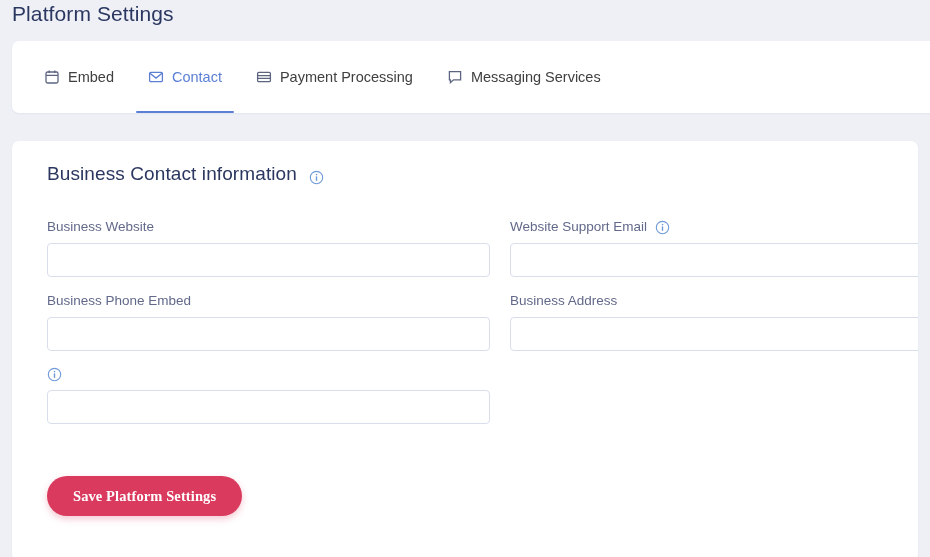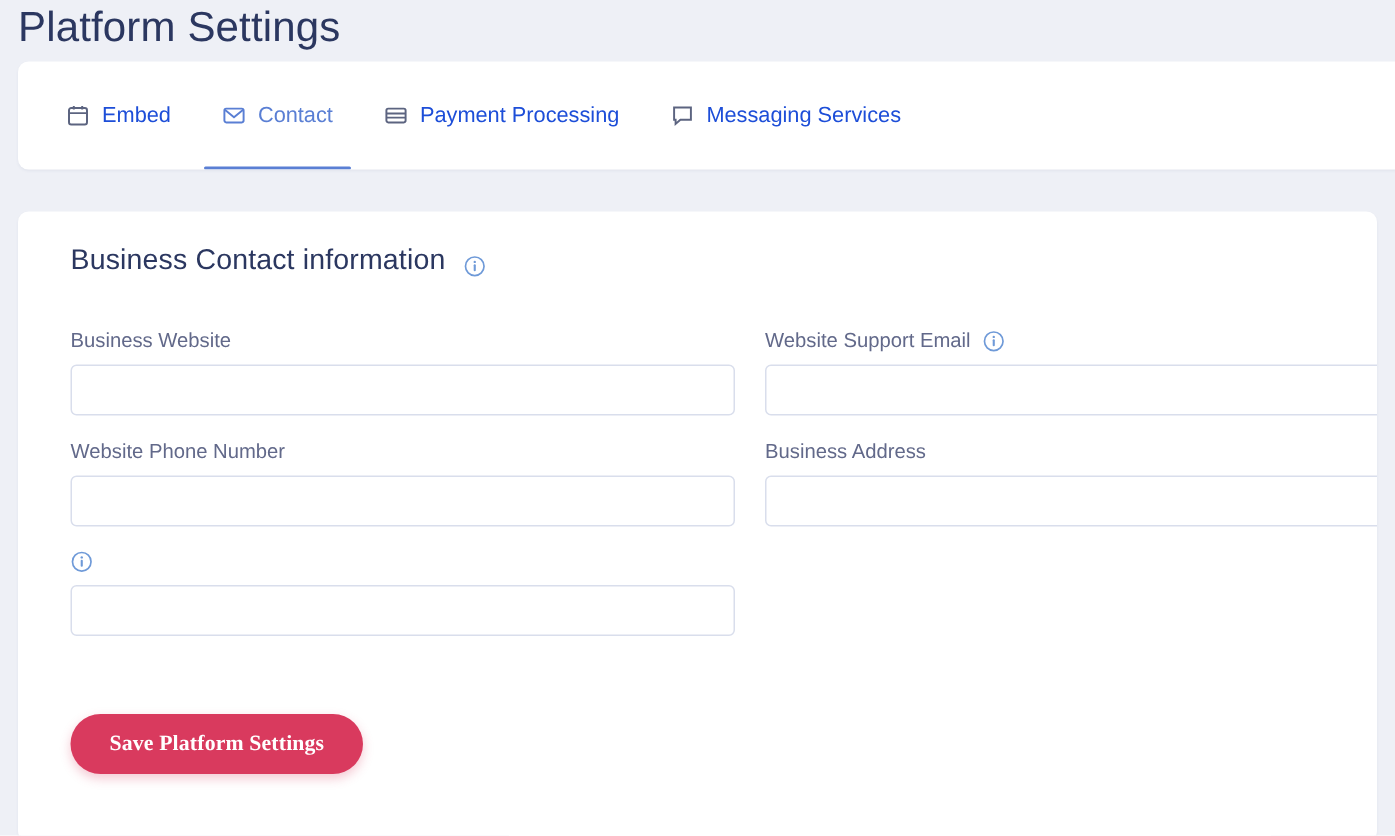--- a/index.html
+++ b/index.html
@@ -20,21 +20,21 @@
     width: 930px;
     height: 557px;
     box-sizing: border-box;
   }
 
   
   .page-title {
     position: absolute;
     left: 12px;
     top: 2px;
-    font-size: 28px;
+    font-size: 21px;
     font-weight: 400;
     color: #2b3760;
     letter-spacing: 0.1px;
     white-space: nowrap;
   }
 
   
   .tabs-card {
     position: absolute;
     left: 12px;
@@ -54,21 +54,21 @@
     box-sizing: border-box;
   }
   .tab {
     display: flex;
     align-items: center;
     gap: 8px;
     padding: 0 12px;
     margin-right: 10px;
     position: relative;
     cursor: pointer;
-    color: #1d4ed8;
+    color: #404040;
     font-size: 14.5px;
     white-space: nowrap;
     background: transparent;
     border: 0;
     font-family: inherit;
   }
   .tab .tab-label {
     line-height: 1;
   }
   .tab-icon {
@@ -280,21 +280,21 @@
               <circle cx="8" cy="4.9" r="0.85" fill="#6f9ad8"></circle>
               <rect x="7.25" y="6.6" width="1.5" height="5" rx="0.7" fill="#6f9ad8"></rect>
             </svg>
           </span>
         </div>
         <input class="field-input" type="text" placeholder="" style="">
       </div>
 
       <div class="field">
         <div class="field-label">
-          <span>Website Phone Number</span>
+          <span>Business Phone Embed</span>
         </div>
         <input class="field-input" type="text" placeholder="" style="">
       </div>
 
       <div class="field">
         <div class="field-label">
           <span>Business Address</span>
         </div>
         <input class="field-input" type="text" placeholder="" style="">
       </div>

